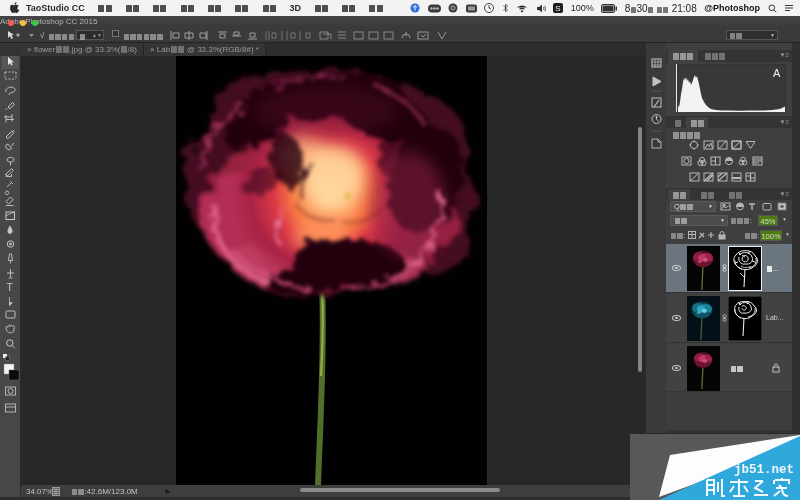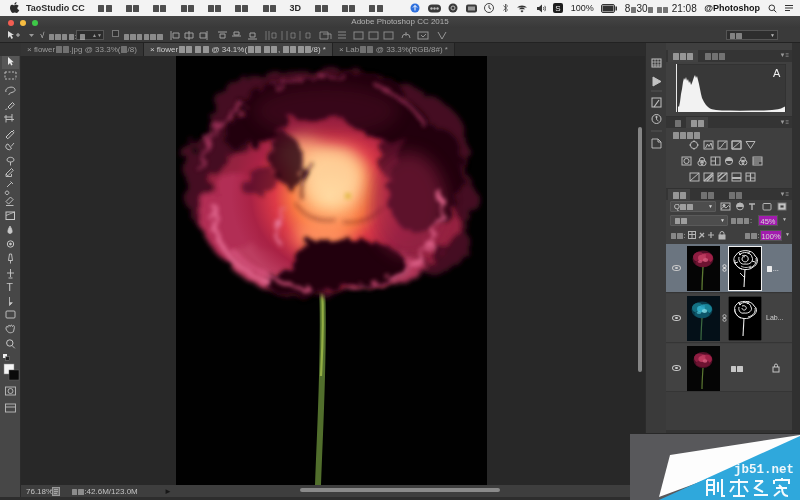--- a/index.html
+++ b/index.html
@@ -9,21 +9,21 @@
 .z{display:inline-block;width:6px;height:7px;background:currentColor;opacity:.6;
 margin:0 .6px;border-radius:.5px;vertical-align:-1px;}
 .z.b{opacity:.82;}
 .zs{width:5.5px;height:6px;}
 
 #menubar{left:0;top:0;width:800px;height:16px;background:#f3f3f3;color:#2a2a2a;
 font-size:9px;display:flex;align-items:center;}
 #menubar .it{margin:0 6.5px;white-space:nowrap;}
 
 #titlebar{left:0;top:16px;width:800px;height:12px;background:linear-gradient(#454545,#393939);
-color:#b3b3b3;font-size:8px;text-align:center;line-height:12px;}
+color:#b3b3b3;font-size:8px;text-align:left;line-height:12px;}
 .tl{position:absolute;top:4px;width:6px;height:6px;border-radius:50%;}
 
 #opts{left:0;top:28px;width:800px;height:15px;background:#3a3a3a;border-bottom:1px solid #222;
 color:#c0c0c0;font-size:8px;}
 
 #tabbar{left:21px;top:43px;width:624px;height:13px;background:#2c2c2c;color:#9a9a9a;
 font-size:8px;display:flex;}
 .tab{height:13px;line-height:13px;padding:0 6px;border-right:1px solid #222;white-space:nowrap;
 overflow:hidden;background:#353535;}
 .tab.on{background:#424242;color:#cfcfcf;}
@@ -42,21 +42,21 @@
 #dockstrip{left:645px;top:43px;width:21px;height:390px;background:#3a3a3a;border-left:1px solid #2b2b2b;}
 #dockhdr{left:645px;top:43px;width:155px;height:7px;background:#333;}
 #panel{left:666px;top:43px;width:126px;height:390px;background:#3f3f3f;}
 #redge{left:792px;top:43px;width:8px;height:390px;background:#303030;}
 .ptabs{position:absolute;left:0;width:126px;height:12px;background:#343434;color:#9d9d9d;font-size:7.5px;}
 .ptab{position:absolute;top:0;height:12px;line-height:13px;padding:0 4px;}
 .ptab.on{background:#424242;color:#d0d0d0;}
 .sep{position:absolute;left:0;width:126px;height:2px;background:#313131;}
 
 .ddl{position:absolute;background:#4d4d4d;border:1px solid #5a5a5a;border-radius:1px;color:#d6d6d6;font-size:7.5px;line-height:9px;}
-.vbox{position:absolute;background:#a21caf;border:1px solid #555;color:#d6d6d6;font-size:7.5px;text-align:center;}
+.vbox{position:absolute;background:#4d7c0f;border:1px solid #555;color:#d6d6d6;font-size:7.5px;text-align:center;}
 .lbl{position:absolute;color:#b9b9b9;font-size:7.5px;}
 .lrow{position:absolute;left:0;width:126px;height:49px;background:#424242;border-bottom:1px solid #353535;}
 .lrow.sel{background:#6b7580;}
 .eye{position:absolute;left:6px;top:21px;width:9px;height:6px;border:1px solid #c9c9c9;border-radius:50%;}
 .eye:after{content:"";position:absolute;left:2.2px;top:.8px;width:2.6px;height:2.6px;background:#c9c9c9;border-radius:50%;}
 
 #wm{left:630px;top:433px;width:170px;height:67px;}
 </style></head>
 <body>
 
@@ -169,21 +169,20 @@
    <rect x="248" y="2" width="10" height="7" opacity=".9"></rect>
         <path d="M251,5 l2,2 3,-3" opacity=".9"></path>
    <path d="M268,2 l4,7 M272,9 l4,-7" opacity=".9"></path>
   </g>
  </svg>
  <span style="position:absolute;right:22px;top:2px;width:52px;height:10px;background:#2e2e2e;border:1px solid #555;color:#bbb;font-size:7px;padding:1px 2px"><i class="z zs"></i><i class="z zs"></i><span style="position:absolute;right:2px;font-size:5px">▼</span></span>
 </div>
 
 <div class="abs" id="tabbar">
  <div class="tab">× flower<i class="z"></i><i class="z"></i>.jpg @ 33.3%(<i class="z"></i>/8)</div>
- <div class="tab on">× flower<i class="z"></i><i class="z"></i> <i class="z"></i><i class="z"></i> @ 34.1%(<i class="z"></i><i class="z"></i> <i class="z"></i><i class="z"></i>, <i class="z"></i><i class="z"></i><i class="z"></i><i class="z"></i>/8) *</div>
  <div class="tab">× Lab<i class="z"></i><i class="z"></i> @ 33.3%(RGB/8#) *</div>
 </div>
 
 <div class="abs" id="tools">
 <svg width="21" height="453" viewBox="0 0 21 453">
  <rect x="2" y="12" width="17" height="13" fill="#565656"></rect>
  <g fill="none" stroke="#c8c8c8" stroke-width="1">
   <path d="M8,13 l0,8 2,-2 1.2,2.6 1.4,-.8 -1.2,-2.6 2.4,0 z" fill="#e8e8e8" stroke="none"></path>
   <path d="M5,28 h11 M5,28 v7 M16,28 v7 M5,35 h11" stroke-dasharray="2 1.5" stroke-width=".9"></path>
   <path d="M6,48 c-2,-4.5 8,-7 9,-2.5 c1,3.5 -7,2.5 -6,5.5" stroke-width=".9"></path>
@@ -319,21 +318,21 @@
  <path d="M26,116 C24,92 42,66 68,50" stroke-width="3.5" stroke="#a83760"></path>
  <path d="M198,28 C220,37 242,54 250,72" stroke-width="3" stroke="#8d2c50"></path>
  <path d="M98,31 C120,20 150,18 172,24" stroke-width="3" stroke="#8d2c50"></path>
  <path d="M106,150 C98,164 98,180 108,192" stroke-width="3" stroke="#e87a9b"></path>
 </g>
 </svg>
 </div>
 <div class="abs" id="vscroll"></div>
 
 <div class="abs" id="status">
- <span style="position:absolute;left:5px;top:2px">76.18%</span>
+ <span style="position:absolute;left:5px;top:2px">34.07%</span>
  <svg style="position:absolute;left:31px;top:2px" width="8" height="9" viewBox="0 0 8 9">
       <rect x="0.5" y="0.5" width="7" height="8" fill="#6e6e6e" stroke="#999"></rect>
       <path d="M2,2.5h4M2,4.5h4M2,6.5h3" stroke="#bbb" stroke-width=".7"></path>
     </svg>
  <span style="position:absolute;left:50px;top:2px"><i class="zs z"></i><i class="zs z"></i>:42.6M/123.0M</span>
  <span style="position:absolute;left:143px;top:2px;color:#161616">►</span>
 </div>
 <div class="abs" id="below"></div>
 <div class="abs" id="hscroll"></div>
 

